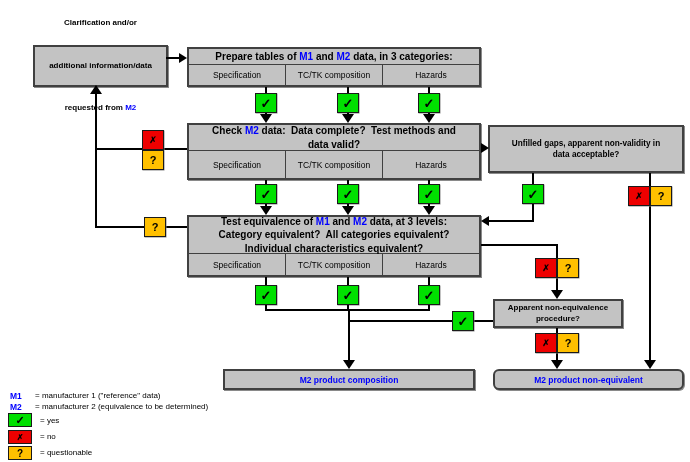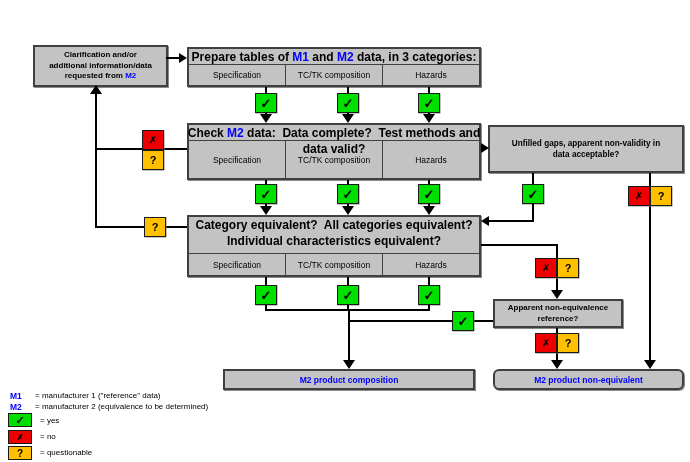--- a/index.html
+++ b/index.html
@@ -25,22 +25,22 @@
   .blu{color:var(--blue);}
   .steplabel{
     box-sizing:border-box;width:36px;border-right:1.5px solid var(--border);
     display:flex;align-items:center;justify-content:center;
     color:var(--blue);font-weight:bold;font-size:8.5px;
   }
   .stepwrap{display:flex;flex-direction:row;padding:0;}
   .stepbody{flex:1;display:flex;flex-direction:column;min-width:0;}
   .stephead{
     box-sizing:border-box;border-bottom:1.5px solid var(--border);
-    display:flex;flex-direction:column;align-items:center;justify-content:flex-start;
-    font-size:12px;font-weight:bold;
+    display:flex;flex-direction:column;align-items:center;justify-content:center;
+    font-size:10px;font-weight:bold;
   }
   .stepcols{flex:1;display:flex;flex-direction:row;}
   .stepcols .col{
     flex:1;display:flex;align-items:center;justify-content:center;
     font-size:8.5px;box-sizing:border-box;
   }
   .stepcols .col + .col{border-left:1.5px solid var(--border);}
   .ln{position:absolute;background:var(--line);}
   .ah{position:absolute;width:0;height:0;}
   .ah.down{border-left:6px solid transparent;border-right:6px solid transparent;border-top:9px solid var(--line);}
@@ -69,75 +69,76 @@
   .lmark.g{background:var(--green);font-size:11px;}
   .lmark.r{background:var(--red);font-size:8px;}
   .lmark.y{background:var(--yellow);font-size:10px;}
 </style>
 </head>
 <body>
 
 <div id="stage">
 
 
-  <div class="gbox center-col rich bold8" style="left:33px;top:45px;width:135px;height:42px;">
+  <div class="gbox center-col rich bold8" style="left:33px;top:45px;width:135px;height:42px;gap:32px;">
       <div><span>Clarification and/or</span></div>
       <div><span>additional information/data</span></div>
       <div><span>requested from </span><span class="blu">M2</span></div>
     </div>
 
   <div class="gbox stepwrap" style="left:187px;top:47px;width:294px;height:40px;">
     <div class="stepbody">
       <div class="stephead rich" style="height:16px;">
           <div><span>Prepare tables of </span><span class="blu">M1</span><span> and </span><span class="blu">M2</span><span> data, in 3 categories:</span></div>
         </div>
       <div class="stepcols">
         <div class="col">Specification</div>
         <div class="col">TC/TK composition</div>
         <div class="col">Hazards</div>
       </div>
     </div>
   </div>
 
   <div class="gbox stepwrap" style="left:187px;top:123px;width:294px;height:57px;">
     <div class="stepbody">
-      <div class="stephead rich" style="height:16px;">
+      <div class="stephead rich" style="height:26px;">
           <div><span>Check </span><span class="blu">M2</span><span> data:  Data complete?  Test methods and</span></div>
           <div><span>data valid?</span></div>
         </div>
       <div class="stepcols">
         <div class="col">Specification</div>
         <div class="col">TC/TK composition</div>
         <div class="col">Hazards</div>
       </div>
     </div>
   </div>
 
   <div class="gbox stepwrap" style="left:187px;top:215px;width:294px;height:62px;">
     <div class="stepbody">
       <div class="stephead rich" style="height:37px;">
+          <div><span>Test equivalence of </span><span class="blu">M1</span><span> and </span><span class="blu">M2</span><span> data, at 3 levels:</span></div>
           <div><span>Category equivalent?  All categories equivalent?</span></div>
           <div><span>Individual characteristics equivalent?</span></div>
         </div>
       <div class="stepcols">
         <div class="col">Specification</div>
         <div class="col">TC/TK composition</div>
         <div class="col">Hazards</div>
       </div>
     </div>
   </div>
 
   <div class="gbox center-col rich" style="left:488px;top:125px;width:196px;height:48px;font-size:8.2px;font-weight:bold;">
       <div><span>Unfilled gaps, apparent non-validity in</span></div>
       <div><span>data acceptable?</span></div>
     </div>
 
   <div class="gbox center-col rich bold8" style="left:493px;top:299px;width:130px;height:29px;">
       <div><span>Apparent non-equivalence</span></div>
-      <div><span>reference?</span></div>
+      <div><span>procedure?</span></div>
     </div>
 
   <div class="gbox outcome" style="left:223px;top:369px;width:252px;height:21px;">M2 product composition</div>
   <div class="gbox outcome" style="left:493px;top:369px;width:191px;height:21px;border-radius:6px;">M2 product non-equivalent</div>
 
   <div class="ah up" style="left:90px;top:85px;"></div>
   <div class="ln" style="left:95px;top:93px;width:2px;height:135px;"></div>
   <div class="ln" style="left:96px;top:148px;width:91px;height:2px;"></div>
   <div class="ln" style="left:95px;top:226px;width:92px;height:2px;"></div>
   <div class="mark r" style="left:142px;top:130px;">✗</div>

